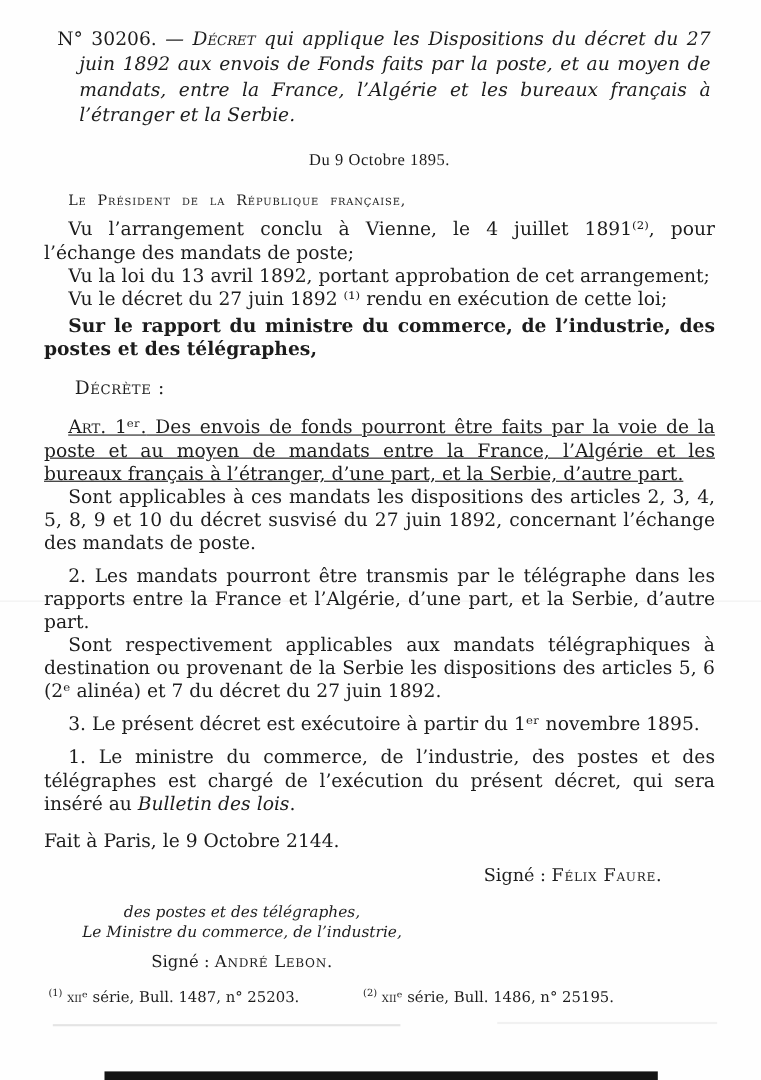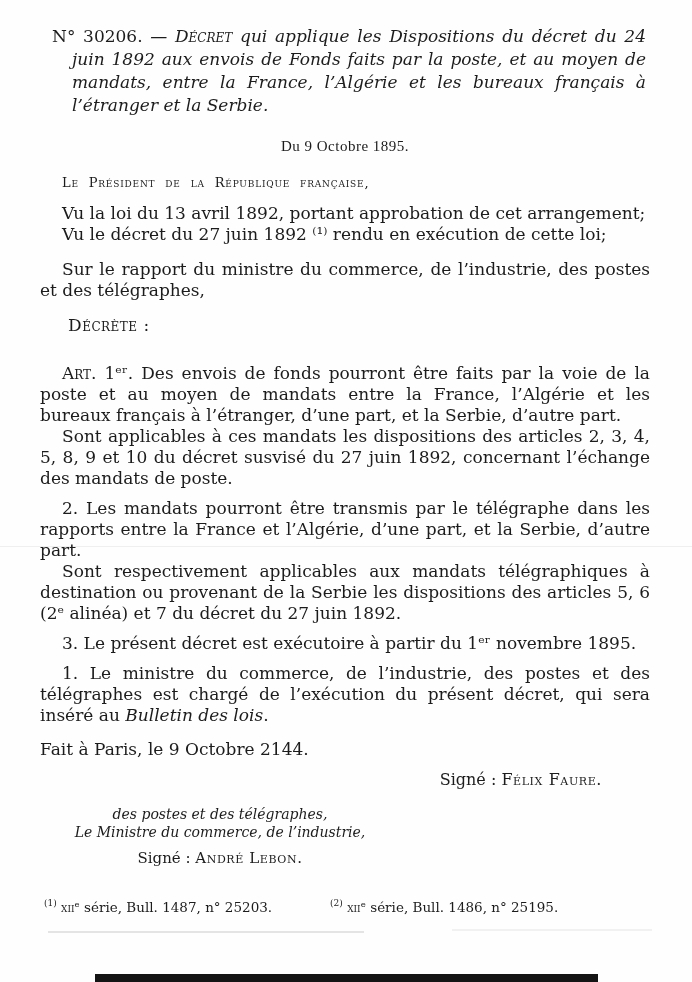--- a/index.html
+++ b/index.html
@@ -36,23 +36,23 @@
     font-variant:small-caps;
     word-spacing:5px;letter-spacing:.8px;
   }
   p.body{
     margin:0;
     font-size:17px;line-height:21px;
     text-indent:22px;
     text-align:justify;
   }
   p.sp8{margin-top:9px;}
-  p.sp4{margin-top:14px;}
-  p.sp14{margin-top:13px;}
-  p.sp22{margin-top:28px;}
+  p.sp4{margin-top:4px;font-weight:bold;}
+  p.sp14{}
+  p.sp22{margin-top:16px;text-decoration:underline;}
   .decrete{
     margin-top:14px;
     text-indent:28px;
     font-size:17px;
     font-variant:small-caps;letter-spacing:.5px;
   }
   .art{line-height:22px;}
   .fait{margin-top:13px;font-size:17px;}
   .signe-president{
     margin-top:11px;
@@ -93,27 +93,28 @@
   sup{font-size:10px;}
 </style>
 </head>
 <body>
 
 <div class="page">
 
   <div class="col">
 
     <p class="header-para">
-      <span class="header-num">N° 30206.</span><span class="it"> — </span><span class="sc it">Décret</span><span class="it"> qui applique les Dispositions du décret du 24 juin 1892 aux envois de Fonds faits par la poste, et au moyen de mandats, entre la France, l’Algérie et les bureaux français à l’étranger et la Serbie.</span>
+      <span class="header-num">N° 30206.</span><span class="it"> — </span><span class="sc it">Décret</span><span class="it"> qui applique les Dispositions du décret du 27 juin 1892 aux envois de Fonds faits par la poste, et au moyen de mandats, entre la France, l’Algérie et les bureaux français à l’étranger et la Serbie.</span>
     </p>
 
     <div class="date-line">Du 9 Octobre 1895.</div>
 
     <div class="salutation">Le Président de la République française,</div>
 
+    <p class="body sp8">Vu l’arrangement conclu à Vienne, le 4 juillet 1891⁽²⁾, pour l’échange des mandats de poste;</p>
     <p class="body sp14">Vu la loi du 13 avril 1892, portant approbation de cet arrangement;</p>
     <p class="body">Vu le décret du 27 juin 1892 ⁽¹⁾ rendu en exécution de cette loi;</p>
     <p class="body sp4">Sur le rapport du ministre du commerce, de l’industrie, des postes et des télégraphes,</p>
 
     <div class="decrete">Décrète :</div>
 
     <p class="body art sp22">
       <span class="sc">Art. 1ᵉʳ.</span><span> Des envois de fonds pourront être faits par la voie de la poste et au moyen de mandats entre la France, l’Algérie et les bureaux français à l’étranger, d’une part, et la Serbie, d’autre part.</span>
     </p>
     <p class="body art">Sont applicables à ces mandats les dispositions des articles 2, 3, 4, 5, 8, 9 et 10 du décret susvisé du 27 juin 1892, concernant l’échange des mandats de poste.</p>

